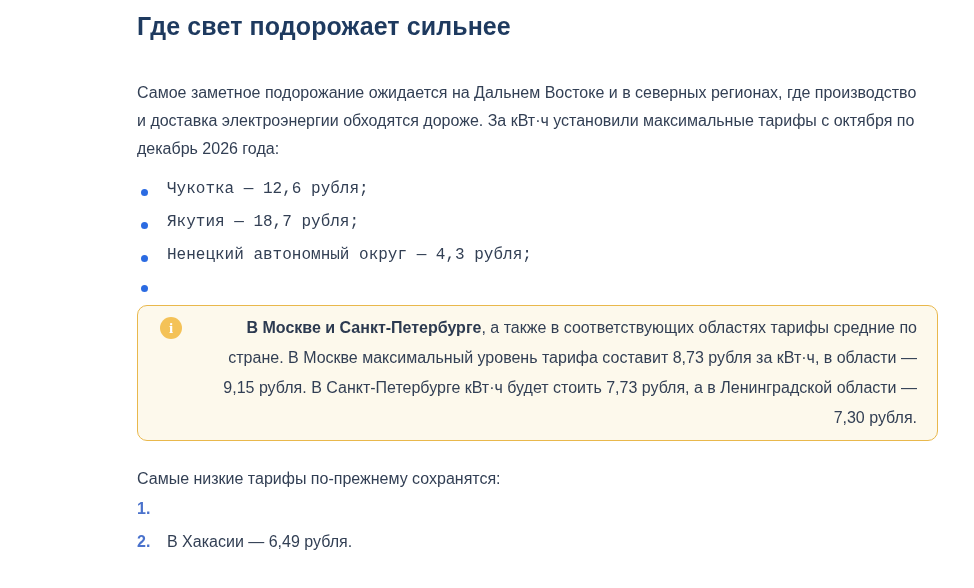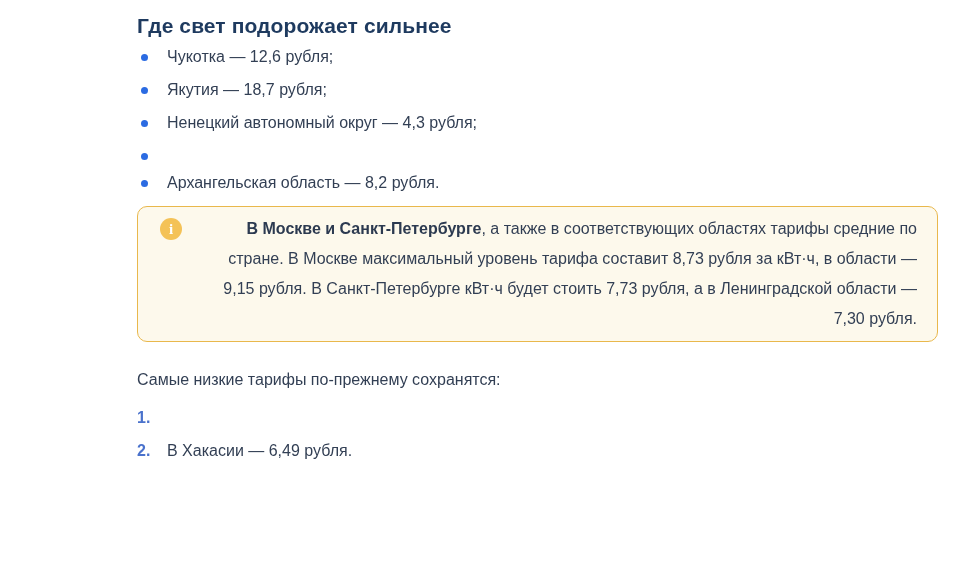--- a/index.html
+++ b/index.html
@@ -11,41 +11,42 @@
     overflow: hidden;
   }
   .content {
     width: 801px;
     margin-left: 137px;
     padding-top: 13px;
     color: #323f54;
     font-size: 16px;
   }
   h1.article-title {
-    font-size: 21px;
+    font-size: 25px;
     line-height: 26px;
     font-weight: 700;
     color: #1e3a5f;
     letter-spacing: 0.1px;
-    margin-bottom: 8px;
+    margin-bottom: 40px;
   }
   p.intro {
     line-height: 28px;
     margin-bottom: 16px;
     max-width: 790px;
   }
   ul.bullets {
     list-style: none;
     margin-bottom: 4px;
   }
   ul.bullets li {
     display: flex;
-    align-items: flex-start;
+    align-items: center;
     line-height: 20px;
     margin-bottom: 13px;
+    font-family: Liberation Mono, monospace;
   }
   .dot {
     flex: 0 0 auto;
     width: 7px;
     height: 7px;
     border-radius: 50%;
     background: #2b6be2;
     margin: 7px 19px 0 4px;
   }
   aside.callout {
@@ -73,21 +74,21 @@
     margin-right: 15px;
   }
   .callout-text {
     line-height: 30px;
     color: #323f54;
     text-align: right;
   }
   .callout-text strong { color: #2c3a50; }
   p.low-heading {
     line-height: 28px;
-    margin-bottom: 14px;
+    margin-bottom: 6px;
   }
   ol.numbered {
     list-style: none;
   }
   ol.numbered li {
     display: flex;
     align-items: flex-start;
     line-height: 20px;
     margin-bottom: 13px;
   }
@@ -98,40 +99,37 @@
     font-weight: 700;
   }
 </style>
 </head>
 <body>
 
 <div class="content">
 
   <h1 class="article-title">Где свет подорожает сильнее</h1>
 
+  <p class="intro">Самое заметное подорожание ожидается на Дальнем Востоке и в северных регионах, где производство и доставка электроэнергии обходятся дороже. За кВт·ч установили максимальные тарифы с октября по декабрь 2026 года:</p>
 
   <ul class="bullets">
     <li>
       <span class="dot"></span>
       <span>Чукотка — 12,6 рубля;</span>
     </li>
     <li>
       <span class="dot"></span>
       <span>Якутия — 18,7 рубля;</span>
     </li>
     <li>
       <span class="dot"></span>
       <span>Ненецкий автономный округ — 4,3 рубля;</span>
     </li>
     <li>
       <span class="dot"></span>
-    </li>
-    <li>
-      <span class="dot"></span>
-      <span>Архангельская область — 8,2 рубля.</span>
     </li>
   </ul>
 
   <aside class="callout">
     <span class="info-icon">i</span>
     <p class="callout-text"><strong>В Москве и Санкт-Петербурге</strong><span>, а также в соответствующих областях тарифы средние по стране. В Москве максимальный уровень тарифа составит 8,73 рубля за кВт·ч, в области — 9,15 рубля. В Санкт-Петербурге кВт·ч будет стоить 7,73 рубля, а в Ленинградской области — 7,30 рубля.</span></p>
   </aside>
 
   <p class="low-heading">Самые низкие тарифы по-прежнему сохранятся:</p>
 

